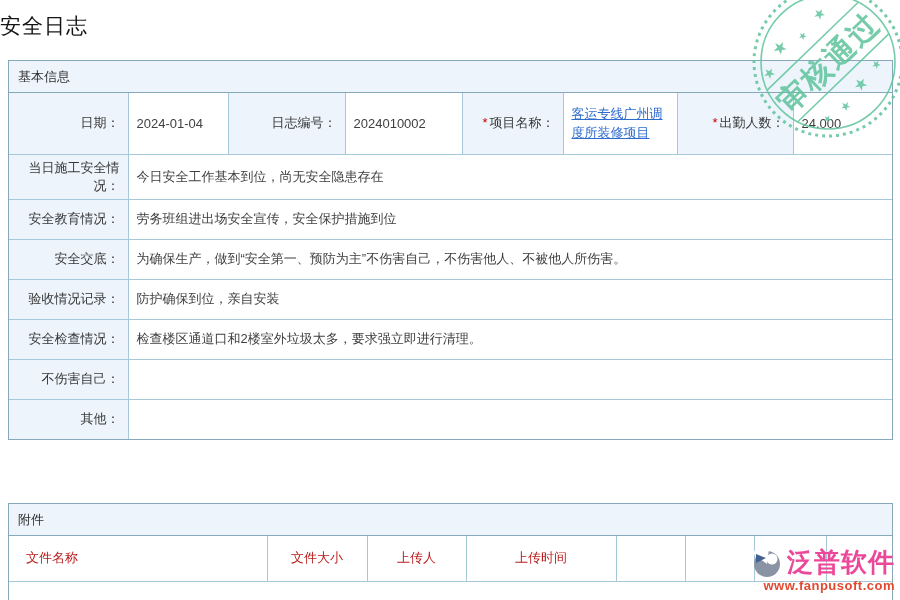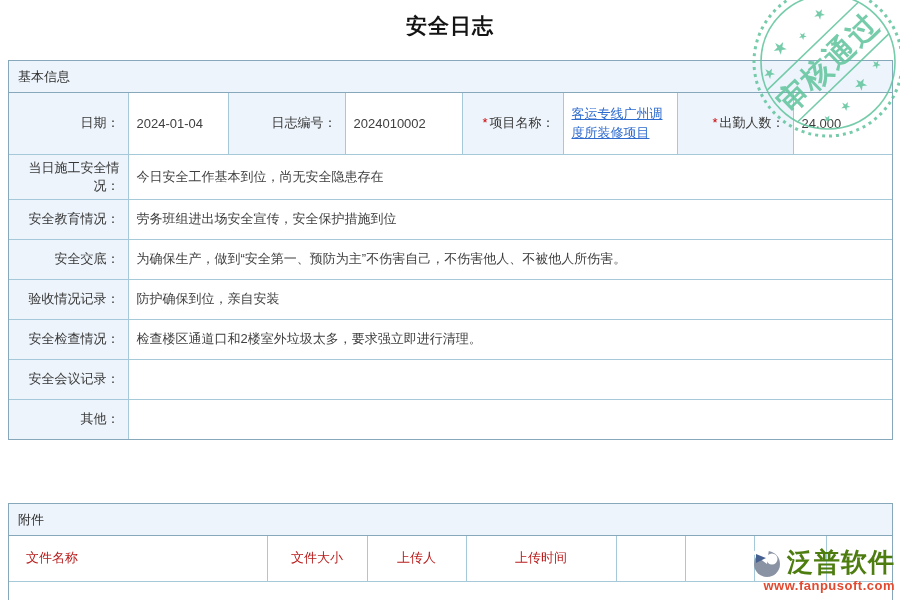--- a/index.html
+++ b/index.html
@@ -14,21 +14,21 @@
   html,body{width:900px;height:600px;}
   body{
     position:relative;
     font-family:"Liberation Sans","DejaVu Sans",sans-serif;
     background:#fff;
     color:#404040;
     overflow:hidden;
   }
   .page-title{
     position:absolute;top:12px;left:0;width:900px;
-    text-align:center;font-size:21px;font-weight:bold;color:#141414;
+    text-align:left;font-size:21px;font-weight:normal;color:#141414;
     letter-spacing:1px;
   }
   .panel{
     position:absolute;left:8px;width:885px;
     border:1px solid var(--panel-border);
     background:#fff;
   }
   .panel-basic{top:60px;}
   .panel-attach{top:503px;height:200px;}
   .panel-title{
@@ -72,21 +72,21 @@
     color:var(--stamp-green);
     opacity:.85;z-index:50;pointer-events:none;
   }
   
   .brand{
     position:absolute;right:5px;top:544px;z-index:40;
     display:flex;flex-direction:column;align-items:flex-end;
   }
   .brand-row{display:flex;align-items:center;gap:2px;}
   .brand-name{
-    font-size:26px;font-weight:bold;color:#4d7c0f;letter-spacing:1px;line-height:1;
+    font-size:26px;font-weight:bold;color:#ec4899;letter-spacing:1px;line-height:1;
   }
   .brand-url{
     font-size:13px;font-weight:bold;color:var(--url-orange);
     letter-spacing:.5px;margin-top:-2px;line-height:1.2;
   }
 </style>
 </head>
 <body>
 
 <div class="page-title">安全日志</div>
@@ -129,21 +129,21 @@
     </tr>
     <tr class="rr">
       <td class="lbl">验收情况记录：</td>
       <td class="val" colspan="7">防护确保到位，亲自安装</td>
     </tr>
     <tr class="rr">
       <td class="lbl">安全检查情况：</td>
       <td class="val" colspan="7">检查楼区通道口和2楼室外垃圾太多，要求强立即进行清理。</td>
     </tr>
     <tr class="rr">
-      <td class="lbl">安全会议记录：</td>
+      <td class="lbl">不伤害自己：</td>
       <td class="val" colspan="7"></td>
     </tr>
     <tr class="rr">
       <td class="lbl">其他：</td>
       <td class="val" colspan="7"></td>
     </tr>
   </tbody>
     </table>
 </div>
 

